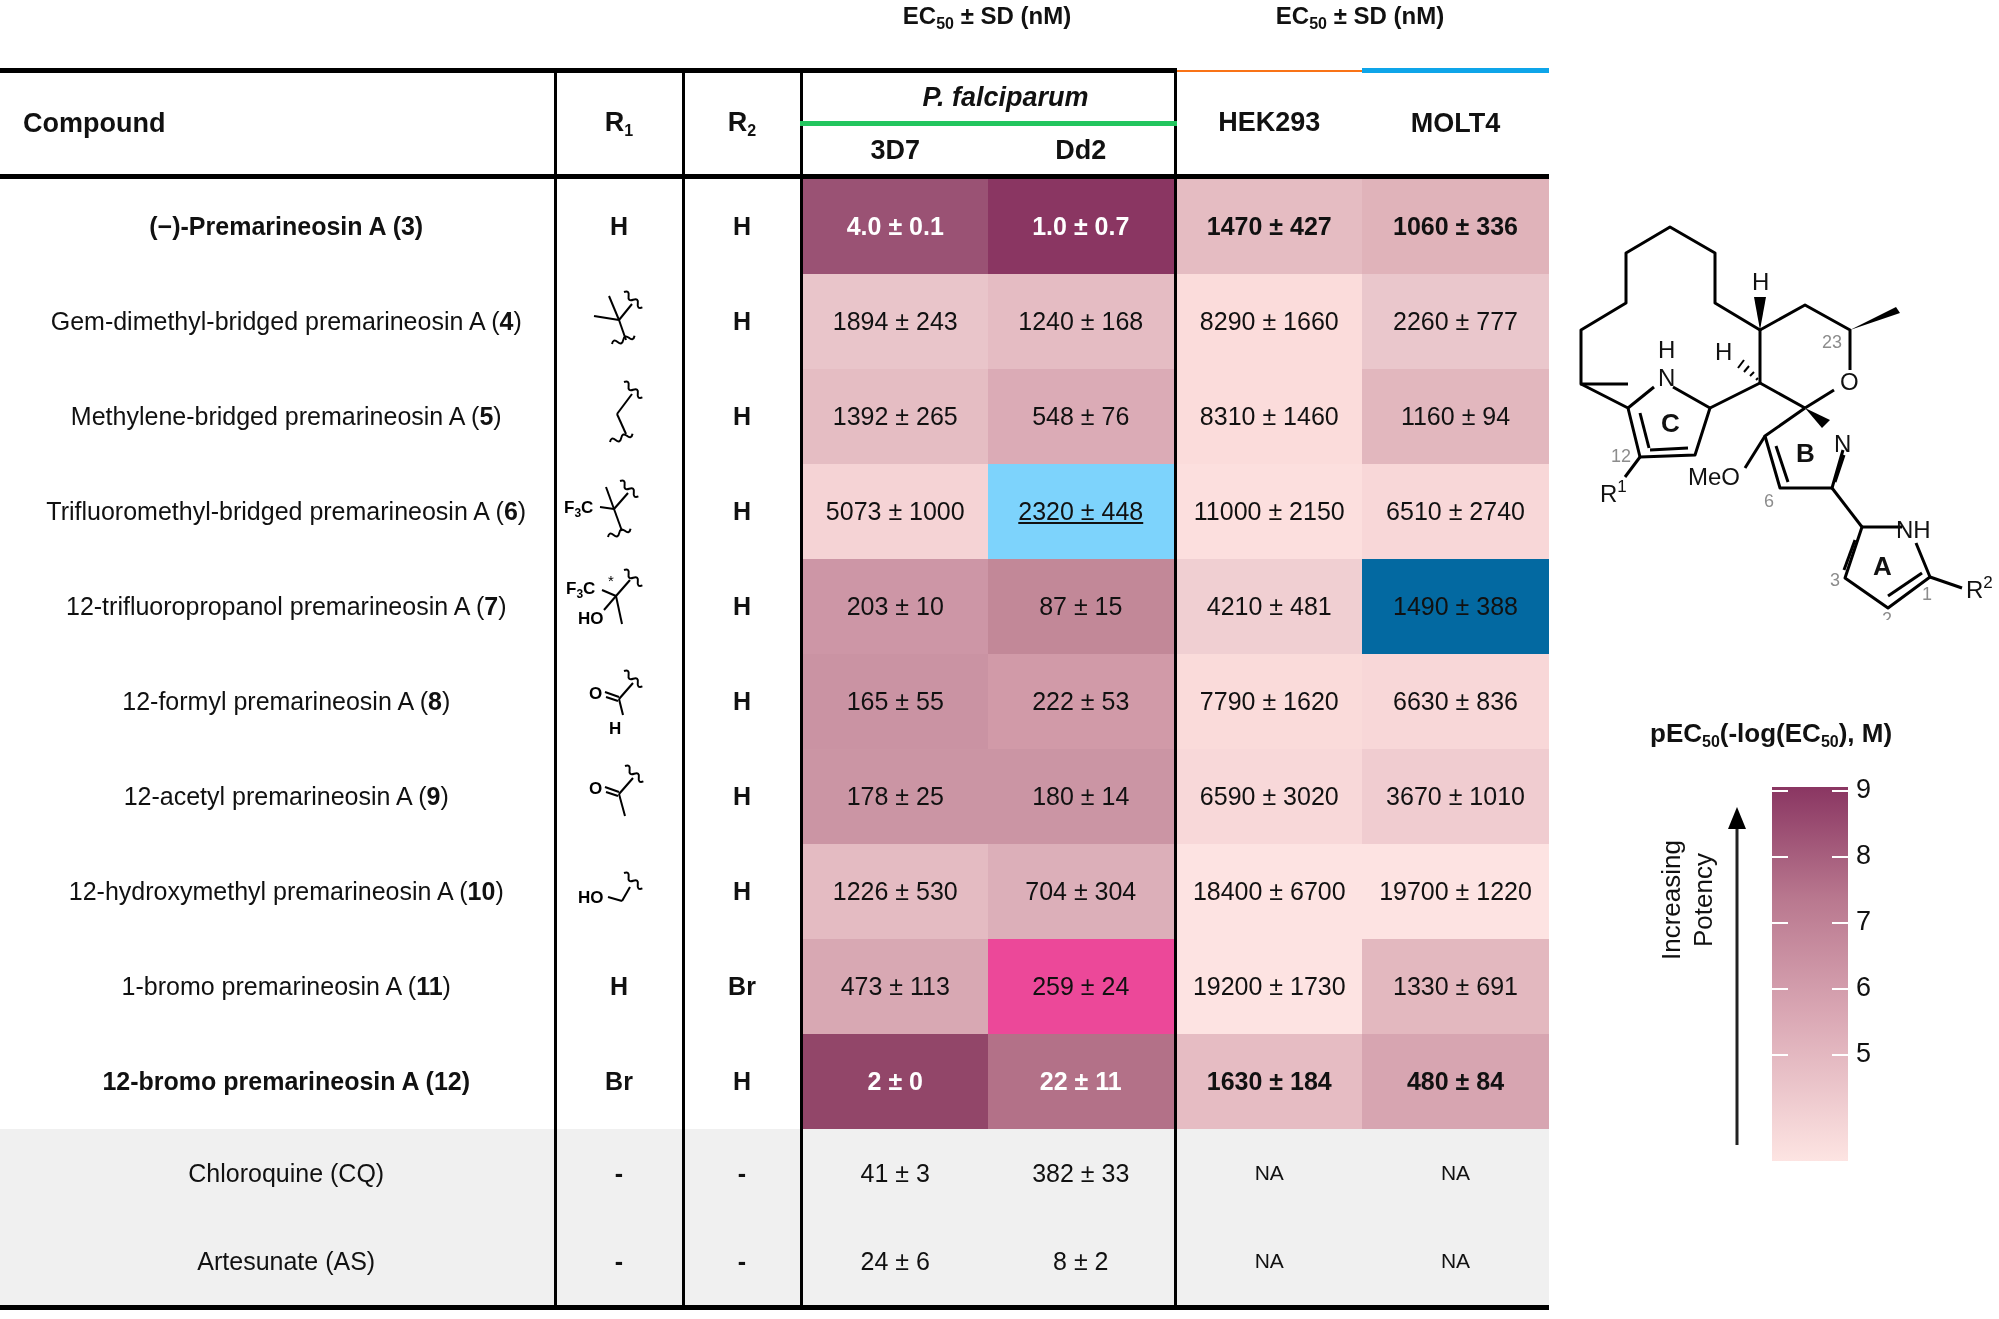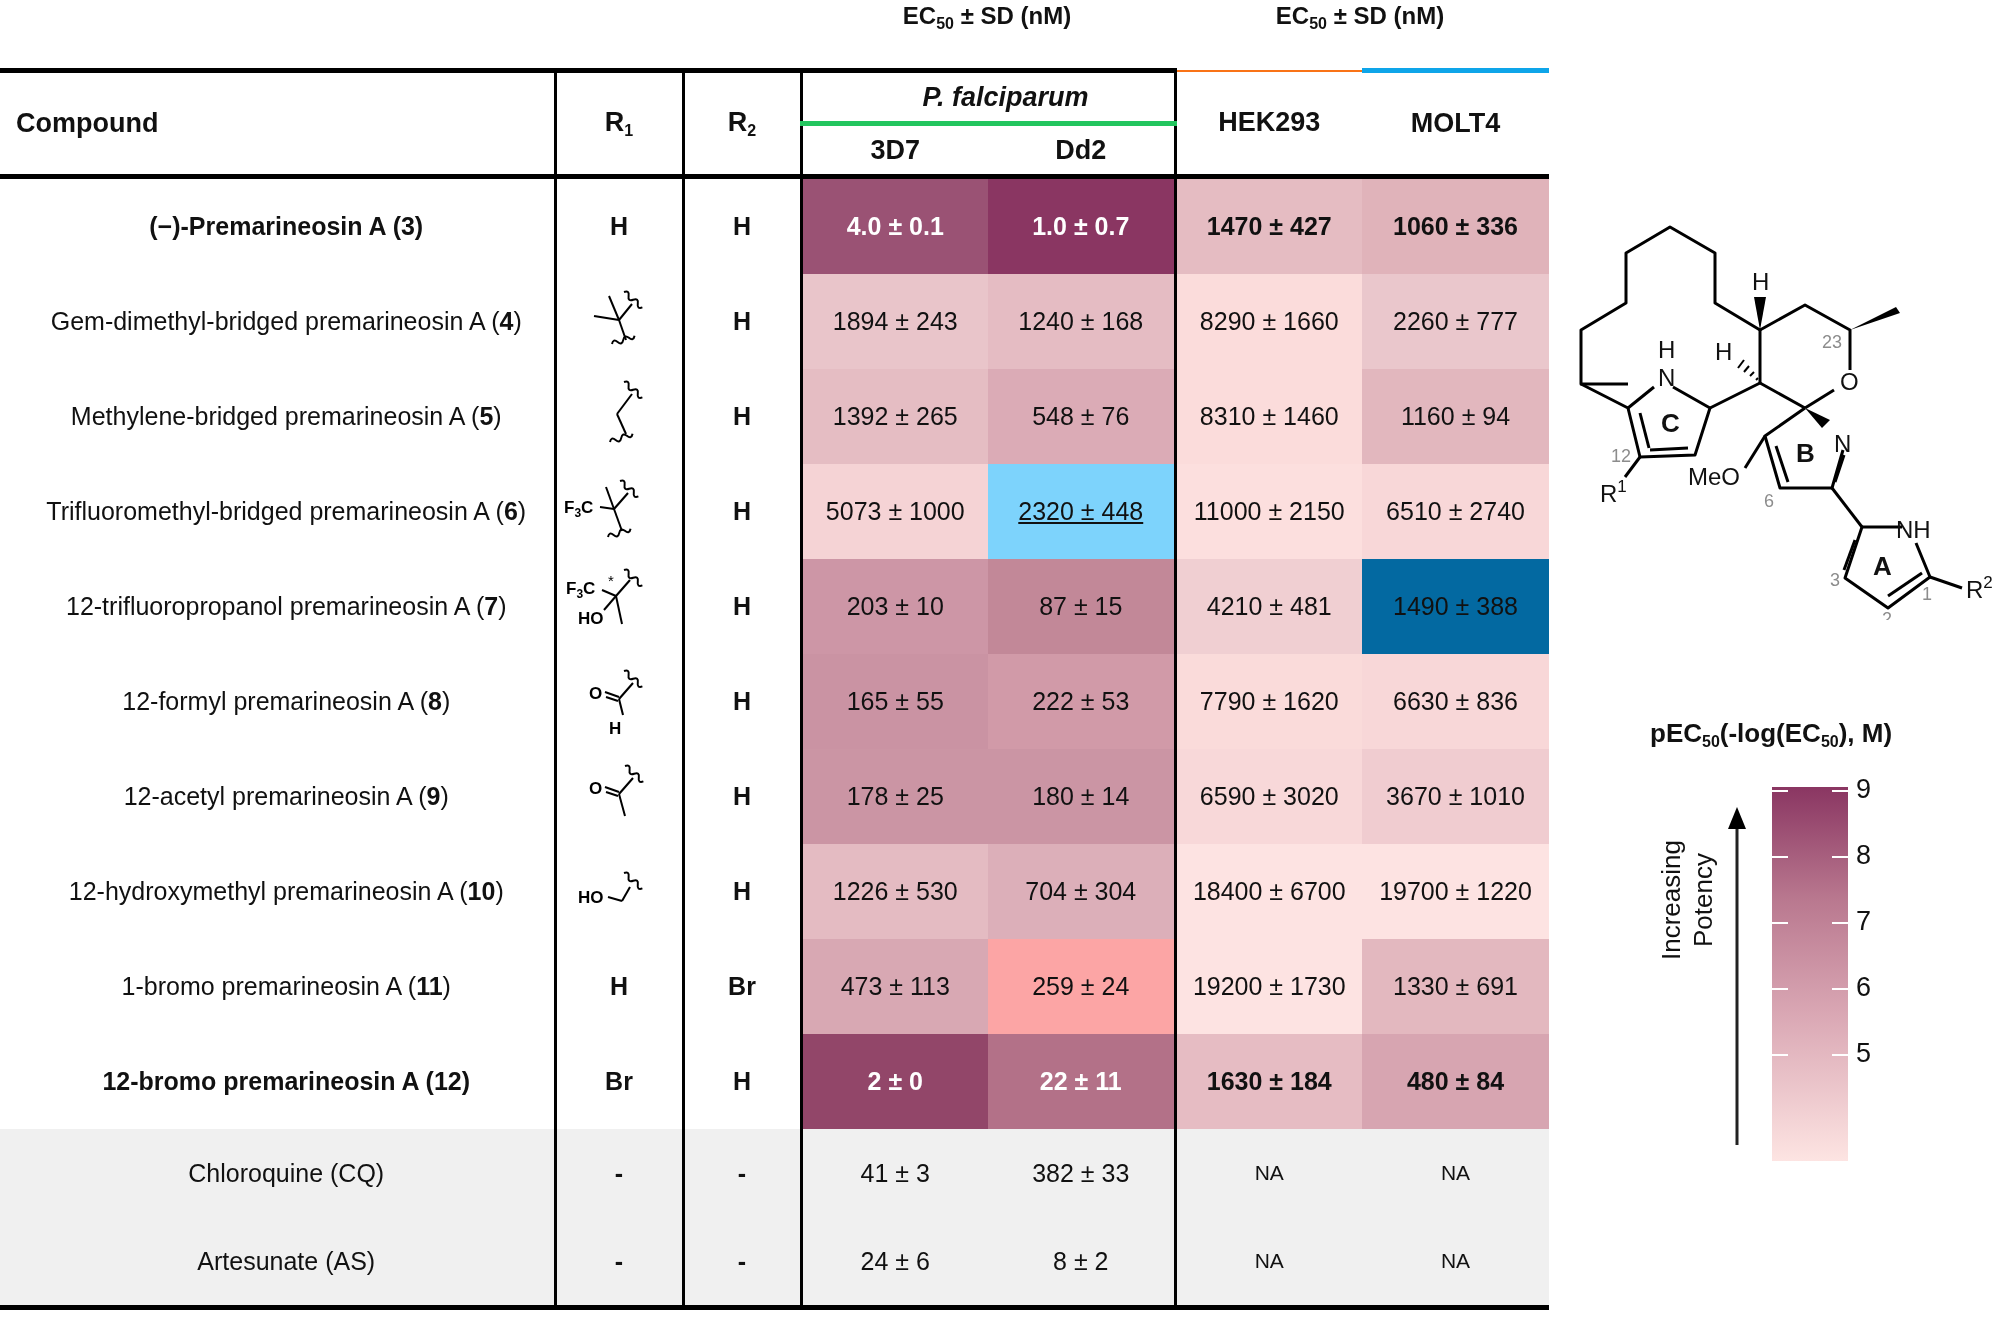--- a/index.html
+++ b/index.html
@@ -48,21 +48,21 @@
     <col class="c-name">
       <col class="c-r1">
       <col class="c-r2">
       <col class="c-v">
       <col class="c-v">
       <col class="c-v">
       <col class="c-v">
   </colgroup>
   <thead>
     <tr class="top-border">
-      <th rowspan="2" style="text-align:left; padding-left:16px; height:100px; border-bottom:5px solid #000; border-top:5px solid #000;">Compound</th>
+      <th rowspan="2" style="text-align:left; padding-left:23px; height:100px; border-bottom:5px solid #000; border-top:5px solid #000;">Compound</th>
       <th rowspan="2" class="vline-l" style="border-bottom:5px solid #000; border-top:5px solid #000;"><span>R</span><sub class="s">1</sub></th>
       <th rowspan="2" class="vline-l" style="border-bottom:5px solid #000; border-top:5px solid #000;"><span>R</span><sub class="s">2</sub></th>
       <th colspan="2" class="vline-l" style="height:48px; font-style:italic; border-bottom:5px solid #22c55e; border-top:5px solid #000;padding-left:35px;">P. falciparum</th>
       <th rowspan="2" class="vline-l" style="border-bottom:5px solid #000; border-top:2px solid #f97316;">HEK293</th>
       <th rowspan="2" style="border-bottom:5px solid #000; border-top:5px solid #0ea5e9;">MOLT4</th>
     </tr>
     <tr>
       <th class="vline-l" style="height:48px; border-bottom:5px solid #000;">3D7</th>
       <th style="border-bottom:5px solid #000;">Dd2</th>
     </tr>
@@ -187,21 +187,21 @@
         <td class="vline-l" style="background:#e4bbc2;">1226 ± 530</td>
         <td class="" style="background:#dcafb9;">704 ± 304</td>
         <td class="vline-l" style="background:#fde3e2;">18400 ± 6700</td>
         <td class="" style="background:#fde3e2;">19700 ± 1220</td>
       </tr>
       <tr>
         <td class="name"><span>1-bromo premarineosin A (</span><b>11</b><span>)</span></td>
         <td class="vline-l r-text">H</td>
         <td class="vline-l r-text">Br</td>
         <td class="vline-l" style="background:#d8a8b3;">473 ± 113</td>
-        <td class="" style="background:#fca5a5;">259 ± 24</td>
+        <td class="" style="background:#ec4899;">259 ± 24</td>
         <td class="vline-l" style="background:#fde3e2;">19200 ± 1730</td>
         <td class="" style="background:#e3b8bf;">1330 ± 691</td>
       </tr>
       <tr class="bold">
         <td class="name"><span>12-bromo premarineosin A (12)</span></td>
         <td class="vline-l r-text">Br</td>
         <td class="vline-l r-text">H</td>
         <td class="vline-l cell-white" style="background:#924669;">2 ± 0</td>
         <td class=" cell-white" style="background:#b37188;">22 ± 11</td>
         <td class="vline-l" style="background:#e6bcc3;">1630 ± 184</td>

